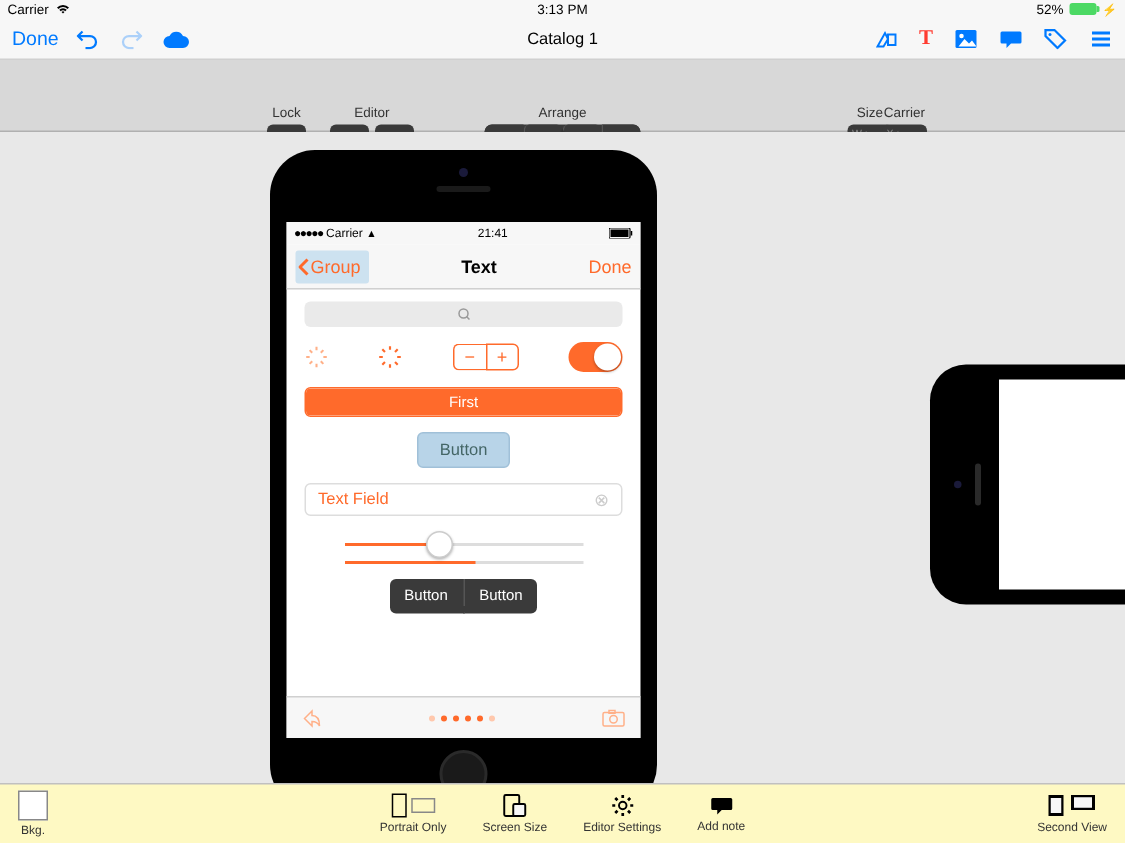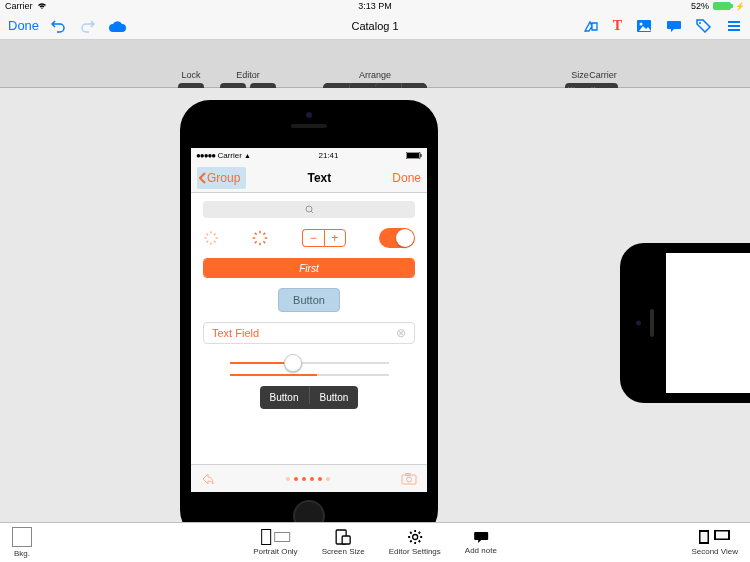--- a/index.html
+++ b/index.html
@@ -52,21 +52,21 @@
 
   .controls-row { width: 100%; display: flex; align-items: center; justify-content: space-between; }
   .spinner { width: 16px; height: 16px; }
   .stepper { display: flex; }
   .stepper span { width: 22px; height: 18px; border: 1px solid #ff6a2b; display:flex; align-items:center; justify-content:center; color:#ff6a2b; font-size:12px;}
   .stepper span:first-child { border-radius: 4px 0 0 4px; border-right: none;}
   .stepper span:last-child { border-radius: 0 4px 4px 0;}
   .switch { width: 36px; height: 20px; background: #ff6a2b; border-radius: 10px; position: relative; }
   .switch::after { content:''; position:absolute; right:1px; top:1px; width:18px; height:18px; background:#fff; border-radius:50%; box-shadow:0 1px 2px rgba(0,0,0,0.3);}
 
-  .segmented { width: 100%; display: flex; border: 1px solid #ff6a2b; border-radius: 4px; overflow: hidden; height: 20px; font-style: italic;}
+  .segmented { width: 100%; display: flex; border: 1px solid #ff6a2b; border-radius: 4px; overflow: hidden; height: 20px;}
   .segmented span { flex:1; display:flex; align-items:center; justify-content:center; font-size:10px;}
   .seg-active { background: #ff6a2b; color: #fff; }
   .seg-inactive { color: #ff6a2b; }
 
   .btn-blue { padding: 5px 14px; background: #b8d4e8; border-radius: 4px; color: #466; font-size: 11px; border: 1px solid #a0c0d8;}
 
   .textfield { width: 100%; height: 22px; border: 1px solid #ddd; border-radius: 4px; display: flex; align-items: center; padding: 0 8px; justify-content: space-between; gap: 12px;}
   .textfield span { color: #ff6a2b; font-size: 11px;}
   .textfield .clear { color: #ccc; font-size: 12px;}
 
@@ -86,21 +86,21 @@
   .page-dots span { width:4px; height:4px; background:#ff6a2b; border-radius:50%;}
   .page-dots span.inactive { background:#ffc8ad;}
 
   
   .iphone2 { position: absolute; top: 155px; right: -110px; width: 240px; height: 160px; background: #000; border-radius: 24px;}
   .iphone2-screen { position:absolute; top: 10px; left: 46px; right: 0; bottom: 10px; background: #fff;}
   .iphone2-cam { position:absolute; left: 16px; top: 50%; width:5px; height:5px; background:#1a1a3a; border-radius:50%; transform:translateY(-50%);}
   .iphone2-speaker { position:absolute; left: 30px; top: 50%; width:4px; height:28px; background:#2a2a2a; border-radius:2px; transform:translateY(-50%);}
 
   
-  .bottom-bar { position: absolute; bottom: 0; left: 0; right: 0; height: 40px; background: #ffffff; border-top: 1px solid #c0c0c0; display: flex; align-items: center; padding: 0 12px;}
+  .bottom-bar { position: absolute; bottom: 0; left: 0; right: 0; height: 40px; background: #fef9c3; border-top: 1px solid #c0c0c0; display: flex; align-items: center; padding: 0 12px;}
   .bottom-item { display: flex; flex-direction: column; align-items: center; font-size: 8px; color: #333; gap: 2px;}
   .bottom-center { position: absolute; left: 50%; transform: translateX(-50%); display: flex; gap: 24px; align-items: center;}
   .bottom-right { position: absolute; right: 12px; display: flex; gap: 4px; align-items: flex-end;}
   .bkg-swatch { width: 20px; height: 20px; background: #fff; border: 1px solid #888;}
   .orient-icons { display: flex; gap: 3px; align-items: center;}
   .orient-p { width: 10px; height: 16px; border: 1.5px solid #000;}
   .orient-l { width: 16px; height: 10px; border: 1.5px solid #888;}
 
   svg { display: block; }
 </style>

